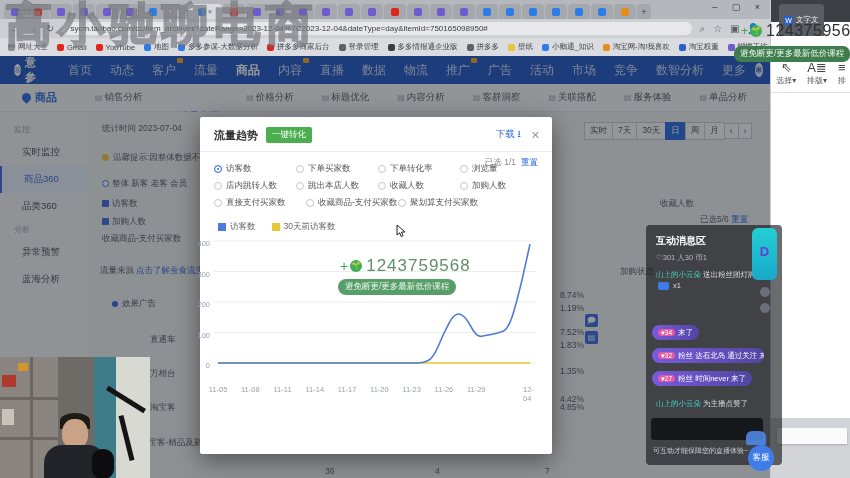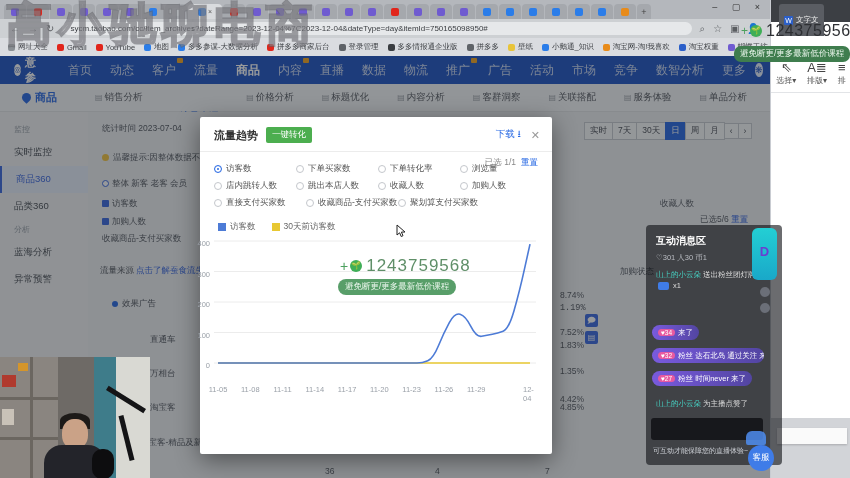--- a/index.html
+++ b/index.html
@@ -35,21 +35,21 @@
   
   #subnav{left:0;top:84px;width:770px;height:28px;background:#f6f7f9;display:flex;align-items:center;z-index:1;border-bottom:1px solid #e3e5e8;}
   #subbrand{color:#2b6be4;font-size:11px;font-weight:bold;margin:0 24px 0 22px;display:flex;align-items:center;}
   #subbrand .drop{width:9px;height:9px;border-radius:50% 50% 50% 0;background:#2b6be4;margin-right:4px;transform:rotate(-45deg);}
   .subitem{font-size:9.5px;color:#585c63;margin:0 14px;white-space:nowrap;}
   .subitem .ic{color:#9aa0a8;margin-right:2px;font-size:8px;}
   .subitem.active{color:#2b6be4;margin-top:38px;}
   
   #sidebar{left:0;top:112px;width:88px;height:366px;background:#f2f3f5;z-index:1;padding-top:8px;}
   .side-h{font-size:8px;color:#9aa0a8;padding:4px 0 4px 14px;}
-  .side-i{font-size:9.5px;color:#4d5158;padding:7px 0 7px 14px;}
+  .side-i{font-size:9.5px;color:#4d5158;padding:7px 0 7px 22px;}
   .side-i.active{color:#3d6ae0;background:#e8eefc;border-left:2px solid #3d6ae0;}
   #content{left:88px;top:112px;width:682px;height:366px;background:#eef0f3;z-index:1;}
   .ghost{position:absolute;font-size:8.5px;color:#585c63;white-space:nowrap;z-index:2;}
   .ghost.blue{color:#3d6ae0;}
   .ghost .cb{display:inline-block;width:7px;height:7px;background:#3d6ae0;border-radius:1px;margin-right:3px;vertical-align:middle;}
   .ghost .rb{display:inline-block;width:7px;height:7px;border:1px solid #3d6ae0;border-radius:50%;margin-right:3px;vertical-align:middle;background:#fff;}
   .ghost .dot{display:inline-block;width:6px;height:6px;background:#2b6be4;border-radius:50%;margin-right:4px;vertical-align:middle;}
   .ghost .warn{display:inline-block;width:7px;height:7px;background:#f5c542;border-radius:50%;margin-right:4px;vertical-align:middle;}
   #datetabs{position:absolute;left:585px;top:122px;display:flex;align-items:center;z-index:2;}
   .dtab{font-size:8.5px;color:#4d5158;padding:2px 5px;border:1px solid #c9ccd2;background:#fafbfc;margin-left:-1px;}
@@ -348,22 +348,22 @@
         <div class="subitem"><span class="ic">▤</span>单品分析</div>
       </div>
   </div>
 
   <div class="abs" id="sidebar">
       <div class="side-h">监控</div>
       <div class="side-i">实时监控</div>
       <div class="side-i active">商品360</div>
       <div class="side-i">品类360</div>
       <div class="side-h">分析</div>
+      <div class="side-i">异常预警</div>
       <div class="side-i">蓝海分析</div>
-      <div class="side-i">异常预警</div>
     </div>
   <div class="abs" id="content"></div>
 
   <div class="ghost" style="left:102px;top:123px;">统计时间 2023-07-04</div>
   <div class="ghost" style="left:102px;top:152px;"><i class="warn"></i><span>温馨提示:因整体数据不稳,请谨慎采纳。</span></div>
   <div class="ghost" style="left:102px;top:178px;"><i class="rb"></i><span>整体    新客    老客    会员</span></div>
   <div class="ghost" style="left:102px;top:198px;"><i class="cb"></i><span>访客数</span></div>
   <div class="ghost" style="left:102px;top:216px;"><i class="cb"></i><span>加购人数</span></div>
   <div class="ghost" style="left:102px;top:233px;">收藏商品-支付买家数</div>
   <div class="ghost" style="left:660px;top:198px;">收藏人数</div>
@@ -371,21 +371,21 @@
   <div class="ghost" style="left:100px;top:265px;">流量来源</div>
   <div class="ghost blue" style="left:136px;top:265px;">点击了解蚕食流失与访问路径等数据</div>
   <div class="ghost" style="left:112px;top:298px;"><i class="dot"></i><span id="src0">效果广告</span></div>
   <div class="ghost" style="left:150px;top:334px;"><span id="src1">直通车</span></div>
   <div class="ghost" style="left:150px;top:368px;"><span id="src2">万相台</span></div>
   <div class="ghost" style="left:150px;top:402px;"><span id="src3">淘宝客</span></div>
   <div class="ghost" style="left:140px;top:437px;"><span id="src4">淘宝客-精品及新品</span></div>
   <div class="ghost" style="left:620px;top:266px;">加购状态</div>
   <div id="percol">
       <div class="ghost" style="left: 560px; top: 290px;">8.74%</div>
-      <div class="ghost" style="left: 560px; top: 303px; font-family: Liberation Mono, monospace;">1.19%</div>
+      <div class="ghost" style="left: 560px; top: 303px;">1.19%</div>
       <div class="ghost" style="left: 560px; top: 327px;">7.52%</div>
       <div class="ghost" style="left: 560px; top: 340px;">1.83%</div>
       <div class="ghost" style="left: 560px; top: 366px;">1.35%</div>
       <div class="ghost" style="left: 560px; top: 394px;">4.42%</div>
       <div class="ghost" style="left: 560px; top: 402px;">4.85%</div>
     </div>
   <div id="botnums">
       <div class="ghost" style="left: 325px; top: 466px;">36</div>
       <div class="ghost" style="left: 435px; top: 466px;">4</div>
       <div class="ghost" style="left: 545px; top: 466px;">7</div>

